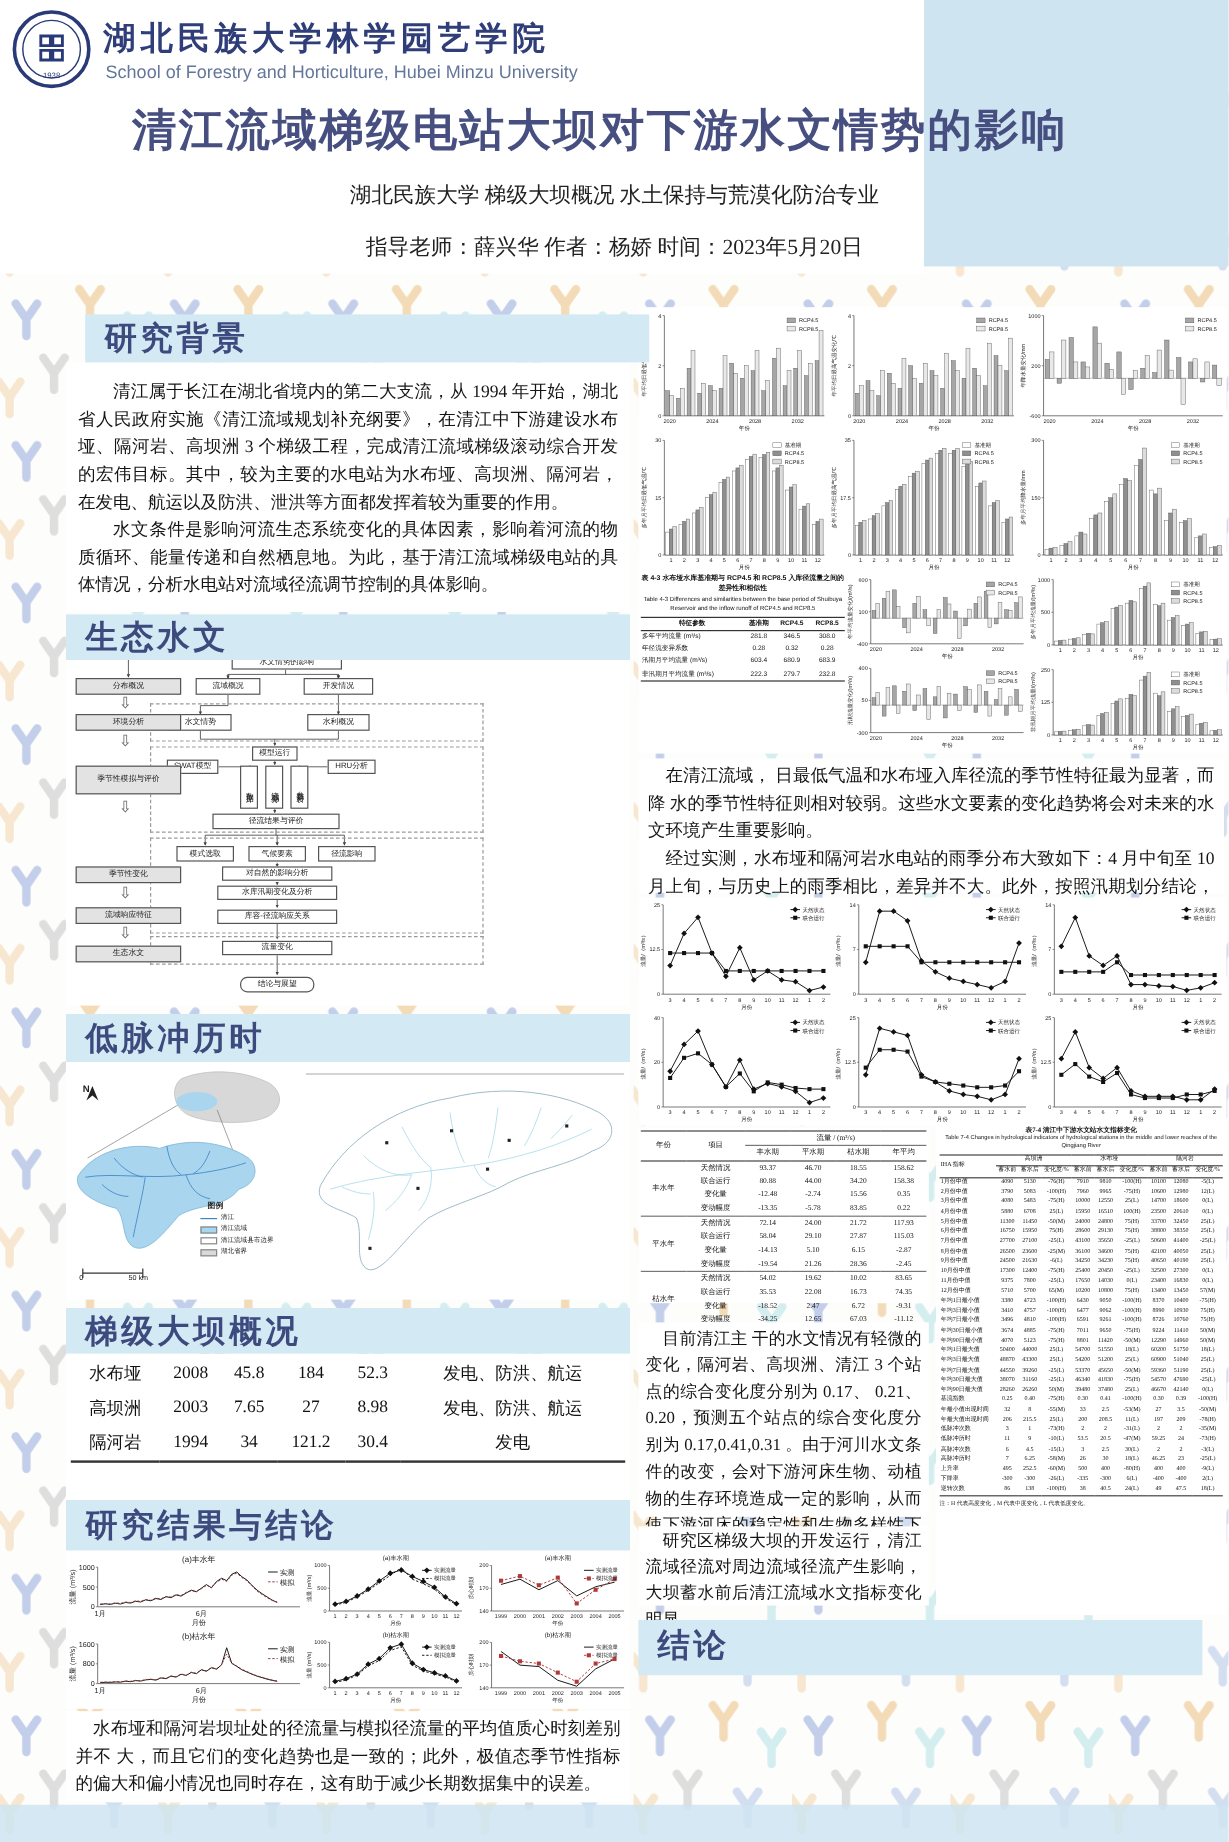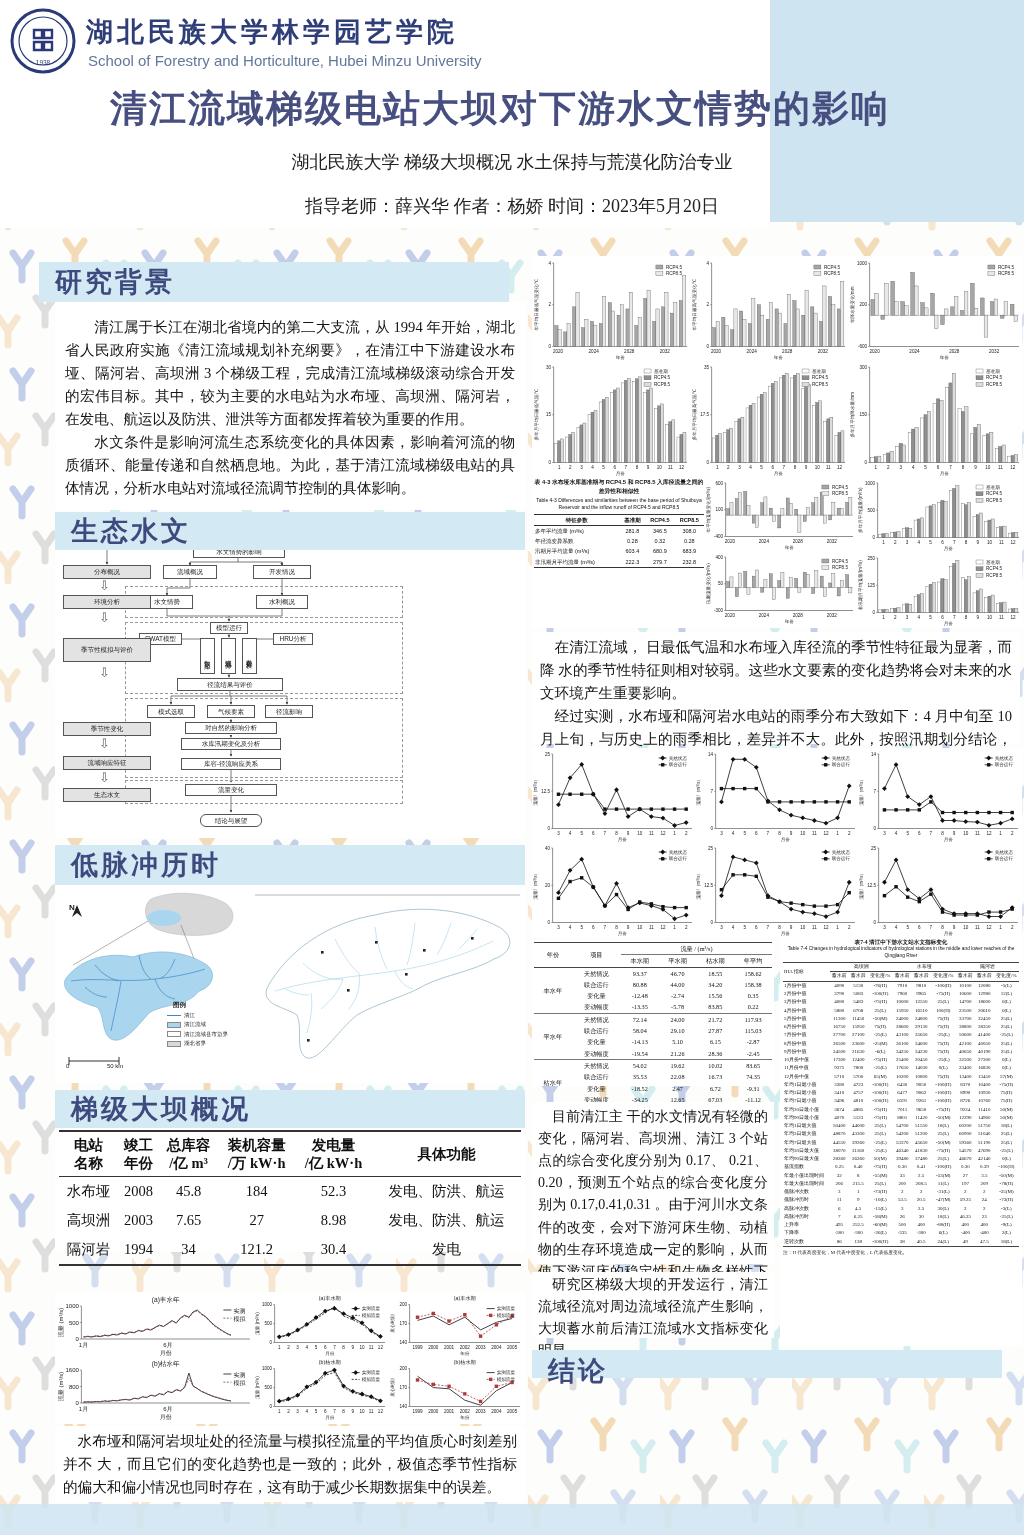--- a/index.html
+++ b/index.html
@@ -87,21 +87,21 @@
       <path d="M24,22 h8 v8 h-8 z M34,22 h8 v8 h-8 z M24,34 h8 v8 h-8 z M34,34 h8 v8 h-8 z" fill="none" stroke="#2a3a78" stroke-width="2.4"></path>
       <text x="33" y="57" text-anchor="middle" font-size="6.5" fill="#2a3a78" font-family="Liberation Sans, sans-serif">1938</text>
     </svg>
   </div>
   <div class="abs school-cn" style="left:86px;top:14px;z-index:3">湖北民族大学林学园艺学院</div>
   <div class="abs school-en" style="left:88px;top:52px;z-index:3">School of Forestry and Horticulture, Hubei Minzu University</div>
   <div class="abs maintitle" style="left:0;top:84px;width:1000px;z-index:3">清江流域梯级电站大坝对下游水文情势的影响</div>
   <div class="abs subline" style="left:0;top:150px;width:1024px;z-index:3">湖北民族大学 梯级大坝概况 水土保持与荒漠化防治专业</div>
   <div class="abs subline" style="left:0;top:194px;width:1024px;z-index:3">指导老师：薛兴华 作者：杨娇 时间：2023年5月20日</div>
 
-  <div class="secbar" style="left:39px;top:262px;width:470px;height:40px">研究背景</div>
+  <div class="secbar" style="left:71px;top:262px;width:470px;height:40px">研究背景</div>
   <div class="panel bodytext" style="left:55px;top:302px;width:470px;height:208px;padding:14px 10px 8px 10px">
     <p class="ind2">清江属于长江在湖北省境内的第二大支流，从 1994 年开始，湖北省人民政府实施《清江流域规划补充纲要》，在清江中下游建设水布垭、隔河岩、高坝洲 3 个梯级工程，完成清江流域梯级滚动综合开发的宏伟目标。其中，较为主要的水电站为水布垭、高坝洲、隔河岩，在发电、航运以及防洪、泄洪等方面都发挥着较为重要的作用。</p>
     <p class="ind2">水文条件是影响河流生态系统变化的具体因素，影响着河流的物质循环、能量传递和自然栖息地。为此，基于清江流域梯级电站的具体情况，分析水电站对流域径流调节控制的具体影响。</p>
   </div>
 
   <div class="secbar" style="left:55px;top:512px;width:470px;height:38px;line-height:38px">生态水文</div>
   <div class="panel" style="left:55px;top:538px;width:470px;height:300px">
     <div class="fc" id="flowchart" style="left:0;top:0;width:470px;height:300px">
       <svg class="abs" width="470" height="300" style="left:0;top:0">
         <defs>
@@ -248,28 +248,20 @@
     </div>
     <div class="maplabel" style="left:11px;top:178px;font-size:6px">0</div>
     <div class="maplabel" style="left:52px;top:178px;font-size:6px">50 km</div>
   </div>
 
   <div class="secbar" style="left:55px;top:1090px;width:470px;height:38px;line-height:38px">梯级大坝概况</div>
   <div class="panel" style="left:55px;top:1128px;width:470px;height:124px;padding:2px 4px">
     <table class="dam-tbl" id="dam-table">
         <tbody>
           <tr>
-            <th>电站<br>名称</th>
-            <th>竣工<br>年份</th>
-            <th>总库容<br>/亿 m³</th>
-            <th>装机容量<br>/万 kW·h</th>
-            <th>发电量<br>/亿 kW·h</th>
-            <th>具体功能</th>
-          </tr>
-          <tr>
             <td>水布垭</td>
             <td>2008</td>
             <td>45.8</td>
             <td>184</td>
             <td>52.3</td>
             <td>发电、防洪、航运</td>
           </tr>
           <tr>
             <td>高坝洲</td>
             <td>2003</td>
@@ -283,20 +275,21 @@
             <td>1994</td>
             <td>34</td>
             <td>121.2</td>
             <td>30.4</td>
             <td>发电</td>
           </tr>
         </tbody>
       </table>
   </div>
 
+  <div class="secbar" style="left:55px;top:1250px;width:470px;height:42px;line-height:42px">研究结果与结论</div>
   <div class="panel" style="left:55px;top:1292px;width:470px;height:132px;display:flex;gap:2px;padding:2px">
     <div style="display:flex;flex-direction:column;gap:2px">
       <div class="chart" style="width:196px;height:62px"><svg width="196" height="62" viewBox="0 0 196 62" xmlns="http://www.w3.org/2000/svg">
             <line x1="24.4" y1="12" x2="24.4" y2="45" stroke="#444" stroke-width="0.6"></line>
             <line x1="24.4" y1="45" x2="193" y2="45" stroke="#444" stroke-width="0.6"></line>
             <line x1="22.9" y1="45" x2="24.4" y2="45" stroke="#444" stroke-width="0.5"></line>
             <text x="21.9" y="47.1" font-size="6" text-anchor="end" fill="#222">0</text>
             <line x1="22.9" y1="28.5" x2="24.4" y2="28.5" stroke="#444" stroke-width="0.5"></line>
             <text x="21.9" y="30.6" font-size="6" text-anchor="end" fill="#222">500</text>
             <line x1="22.9" y1="12" x2="24.4" y2="12" stroke="#444" stroke-width="0.5"></line>
@@ -1992,16 +1985,16 @@
     <div style="font-size:4.8px;margin-top:2px">注：H 代表高度变化，M 代表中度变化，L 代表低度变化。</div>
   </div>
 
   <div class="panel bodytext" style="left:532px;top:1102px;width:242px;height:162px;padding:4px 6px;font-size:14px">
     <p class="ind1">目前清江主 干的水文情况有轻微的变化，隔河岩、高坝洲、清江 3 个站点的综合变化度分别为 0.17、 0.21、 0.20，预测五个站点的综合变化度分别为 0.17,0.41,0.31 。由于河川水文条件的改变，会对下游河床生物、动植物的生存环境造成一定的影响，从而使下游河床的稳定性和生物多样性下降。</p>
   </div>
   <div class="panel bodytext" style="left:532px;top:1272px;width:242px;height:66px;padding:2px 6px;font-size:14px">
     <p class="ind1">研究区梯级大坝的开发运行，清江流域径流对周边流域径流产生影响，大坝蓄水前后清江流域水文指标变化明显。</p>
   </div>
 
-  <div class="secbar" style="left:532px;top:1350px;width:470px;height:28px;line-height:42px">结论</div>
+  <div class="secbar" style="left:532px;top:1350px;width:470px;height:46px;line-height:42px">结论</div>
 
   <div class="band" style="left:0;top:1504px;width:1024px;height:31px;background:#cfe4f1;opacity:0.85"></div>
 </div>
 
 </body></html>

